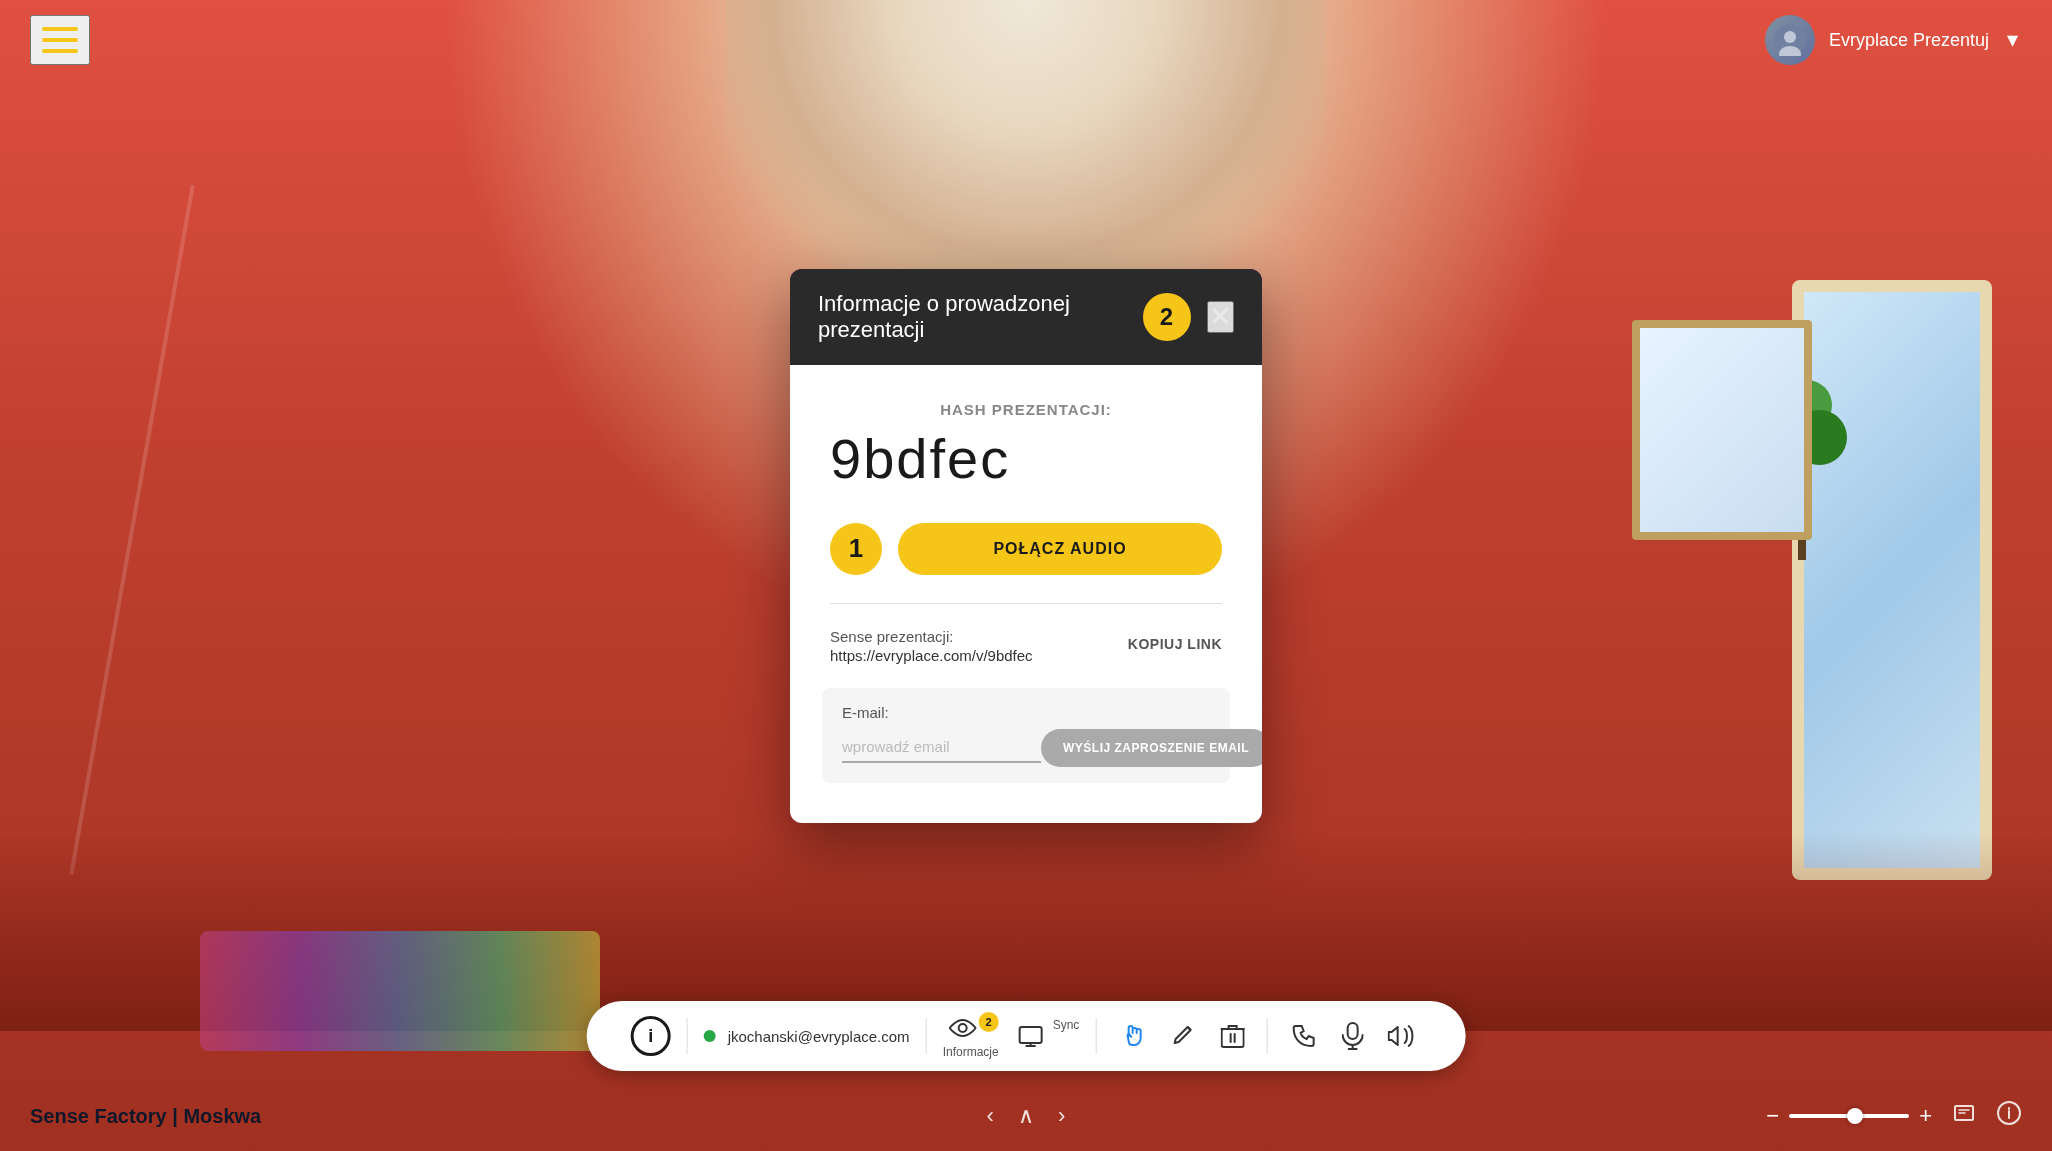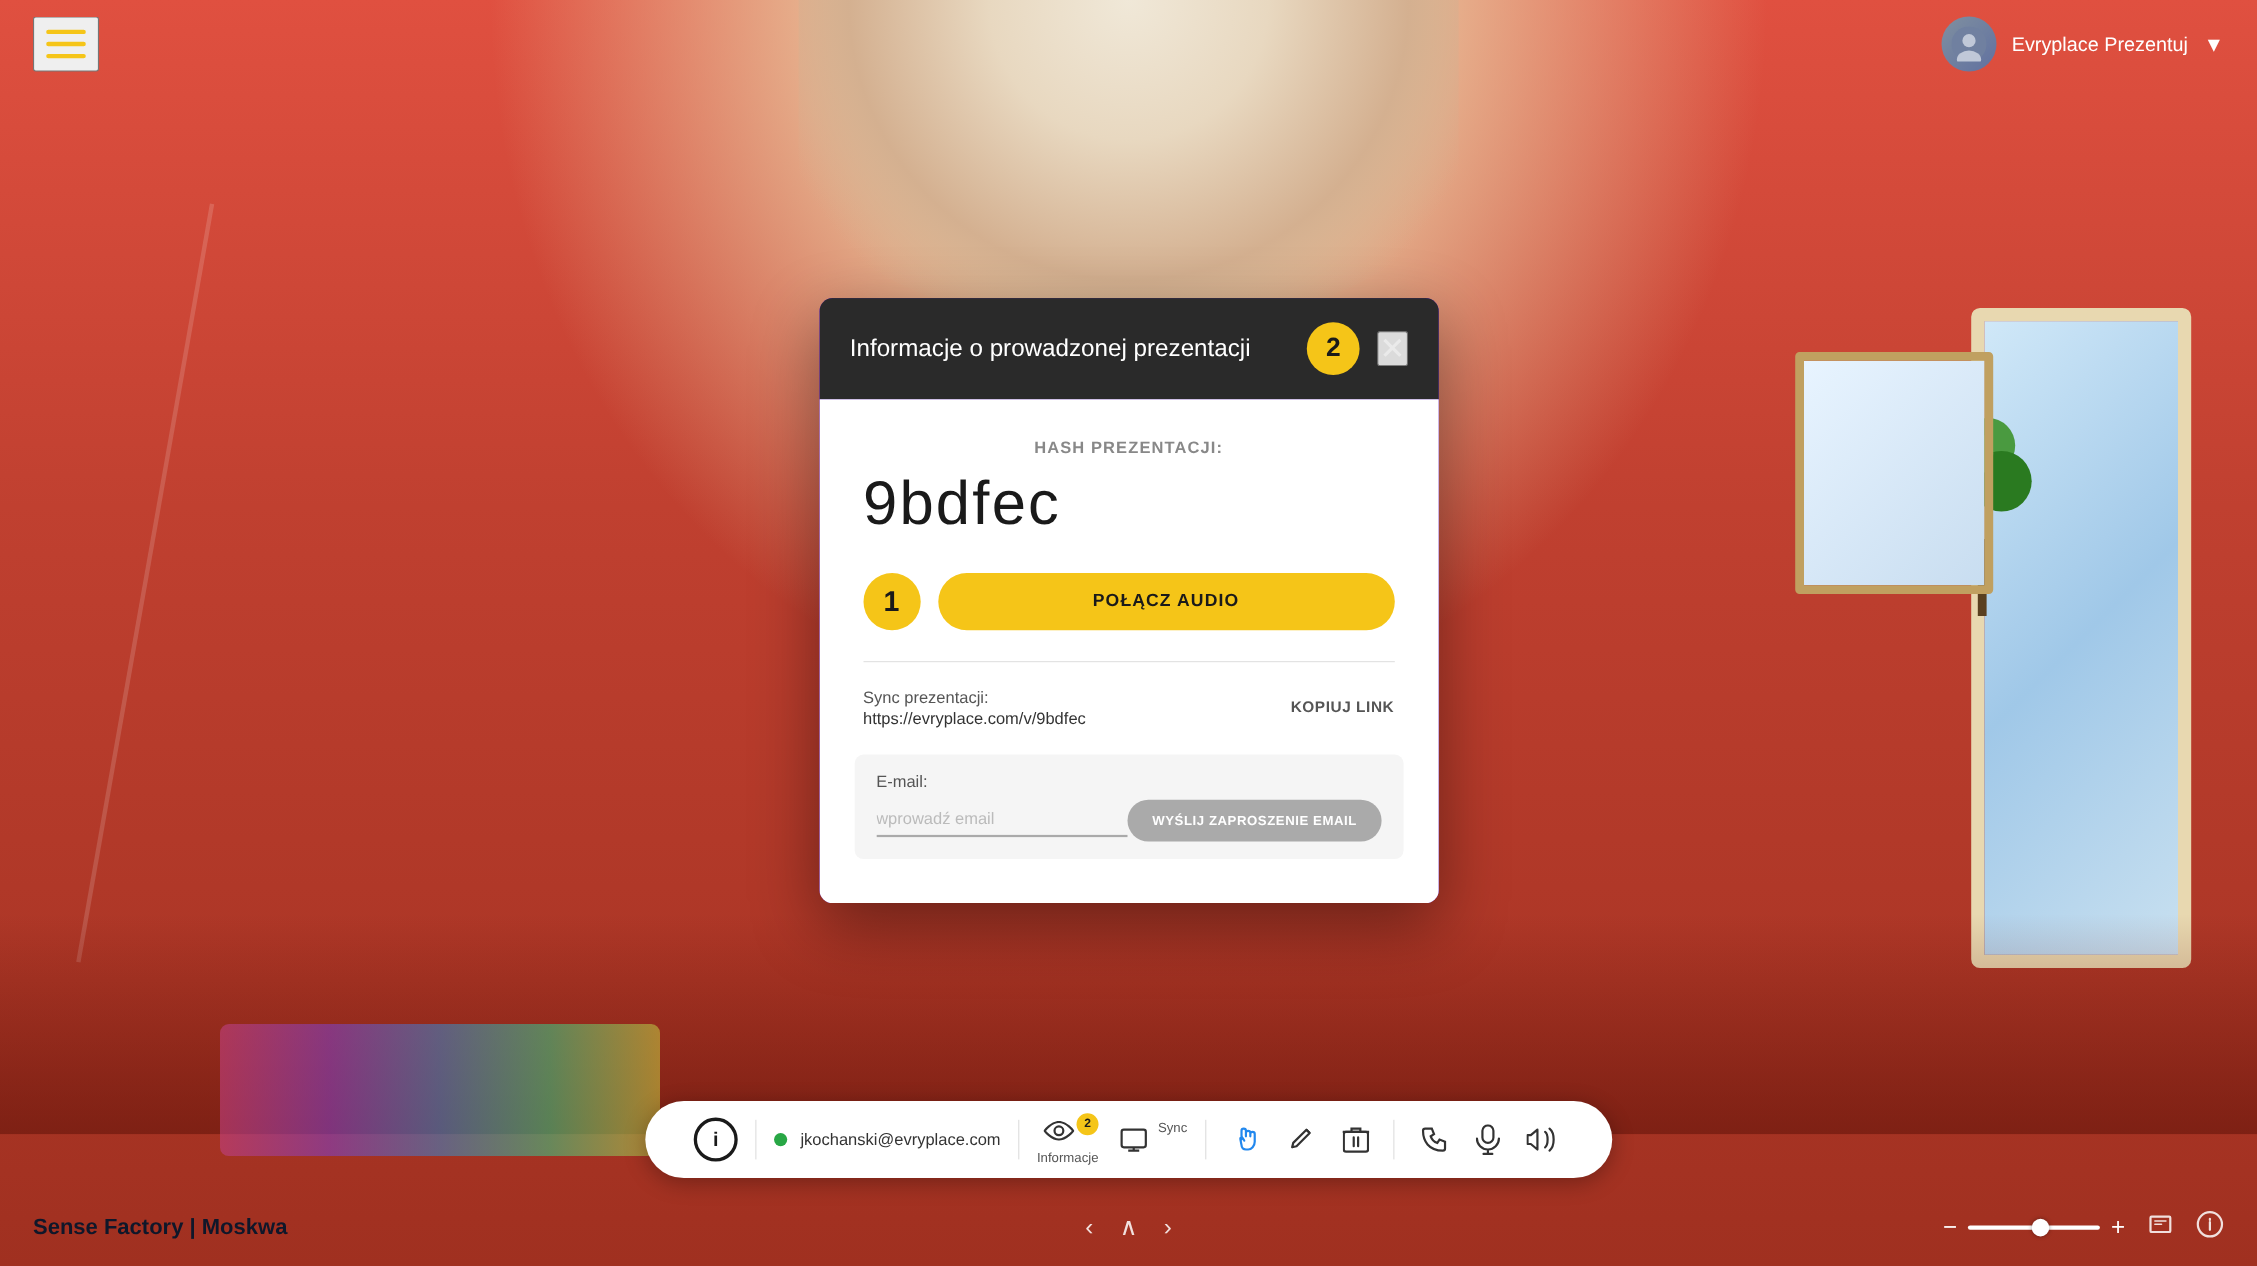--- a/index.html
+++ b/index.html
@@ -111,23 +111,23 @@
       inset: 0;
       z-index: 200;
       display: flex;
       align-items: center;
       justify-content: center;
       pointer-events: none;
     }
 
     .modal {
       pointer-events: all;
-      background: #6d28d9;
+      background: #701a75;
       border-radius: 12px;
-      width: 563px;
+      width: 472px;
       overflow: hidden;
       box-shadow: 0 20px 60px rgba(0,0,0,0.4);
       position: relative;
       margin-top: -60px;
     }
 
     .modal-header {
       background: #2a2a2a;
       color: white;
       padding: 22px 28px;
@@ -578,21 +578,21 @@
       <div class="audio-row">
         <div class="step-badge-small">1</div>
         <button class="polacz-audio-btn">POŁĄCZ AUDIO</button>
       </div>
 
       <div class="divider"></div>
 
       <div class="link-section">
         <div class="link-row">
           <div class="link-left">
-            <div class="link-label">Sync prezentacji:</div>
+            <div class="link-label">Sense prezentacji:</div>
             <div class="link-url">https://evryplace.com/v/9bdfec</div>
           </div>
           <button class="copy-link-btn">KOPIUJ LINK</button>
         </div>
       </div>
 
       <div class="email-section">
         <div class="email-label">E-mail:</div>
         <div class="email-row">
           <input type="email" class="email-input" placeholder="wprowadź email" style="">

